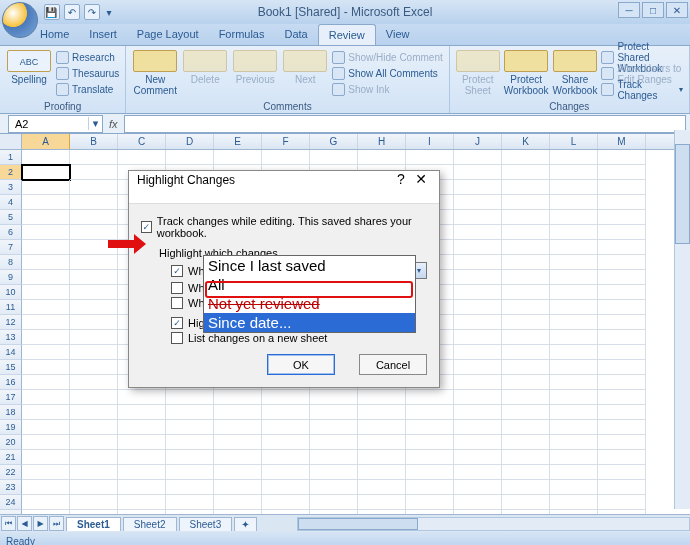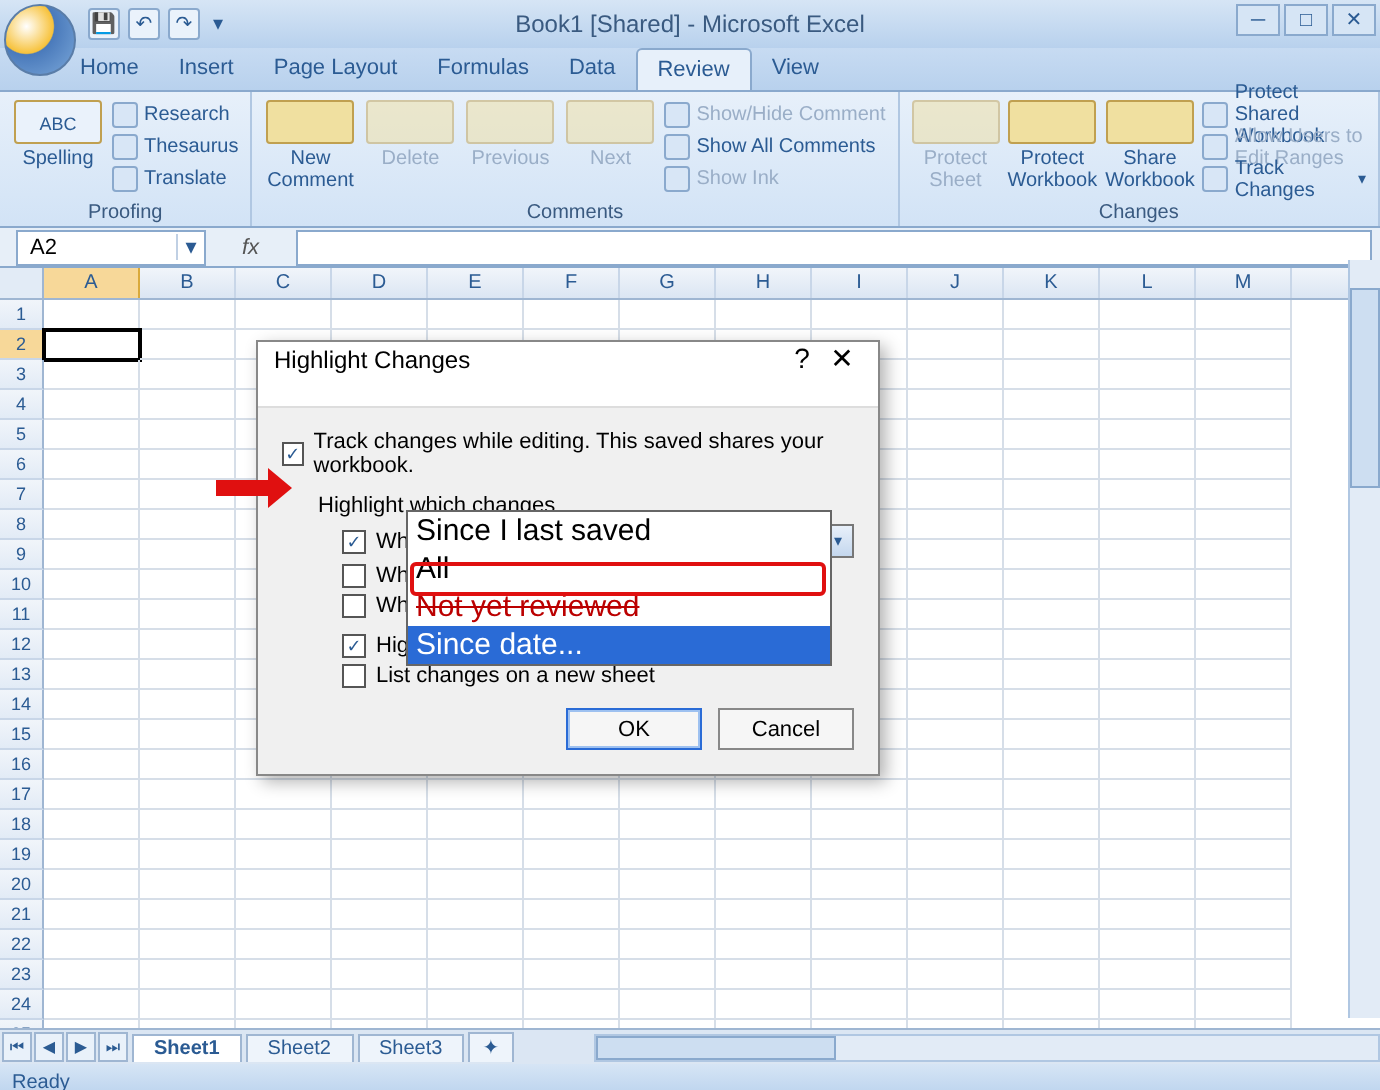--- a/index.html
+++ b/index.html
@@ -29,21 +29,21 @@
 .small-list { display: flex; flex-direction: column; gap: 1px; padding-top: 2px; }
 .small-item { display: flex; align-items: center; gap: 3px; color: #2b5b93; cursor: pointer; height: 15px; }
 .small-item.disabled { color: #9aaec7; }
 .mini-ico { width: 13px; height: 13px; background: #d8e6f6; border: 1px solid #8aa9cd; border-radius: 2px; flex-shrink: 0; }
 
 
 .fbar { height: 20px; background: #e7eff8; border-bottom: 1px solid #8aa9cd; display: flex; align-items: center; font-size: 11px; }
 .namebox { width: 95px; height: 18px; border: 1px solid #8aa9cd; background: #fff; margin-left: 8px; display: flex; align-items: center; }
 .namebox span { flex: 1; padding-left: 6px; }
 .dd { width: 14px; text-align: center; color: #2b5b93; border-left: 1px solid #c0d0e4; }
-.fx { margin: 0 18px; color: #555; font-style: italic; }
+.fx { margin: 0 6px; color: #555; font-style: italic; }
 .formula-input { flex: 1; height: 18px; border: 1px solid #8aa9cd; background: #fff; margin-right: 4px; }
 
 
 .grid-wrap { position: relative; height: 380px; overflow: hidden; background: #fff; }
 .colhdrs { height: 16px; display: flex; background: linear-gradient(#f1f5fa,#dbe6f3); border-bottom: 1px solid #9fb6d2; }
 .corner { width: 22px; border-right: 1px solid #9fb6d2; background: #e2ebf6; }
 .colhdr { width: 48px; border-right: 1px solid #c8d6e8; text-align: center; font-size: 10px; color: #2b5b93; line-height: 16px; }
 .colhdr.sel { background: #f7d899; border-color: #d9a93b; }
 .rows { }
 .row { height: 15px; display: flex; }
@@ -77,21 +77,21 @@
 .indent2 { margin-left: 30px; }
 .field-row { display: flex; align-items: center; gap: 5px; margin: 3px 0 3px 30px; }
 .combo { flex: 1; height: 17px; border: 1px solid #777; background: #fff; display: flex; position: relative; }
 .combo span { flex: 1; padding: 1px 4px; font-size: 11px; }
 .combo .cbtn { width: 15px; background: linear-gradient(#e8f0fa,#c4d7ee); border-left: 1px solid #777; text-align: center; font-size: 8px; line-height: 15px; color: #2b5b93; }
 .dropdown { position: absolute; left: 203px; top: 255px; width: 213px; border: 1px solid #666; background: #fff; font-size: 15px; z-index: 60; }
 .dropdown div { padding: 1px 4px; }
 .dropdown .rev { color: #b00; text-decoration: line-through; }
 .dropdown .hl { background: #2a6bd6; color: #fff; }
 .red-box { position: absolute; border: 2px solid #e01010; border-radius: 3px; pointer-events: none; z-index: 70; }
-.dlg-btns { display: flex; gap: 8px; justify-content: flex-end; margin-top: 10px; }
+.dlg-btns { display: flex; gap: 24px; justify-content: flex-end; margin-top: 10px; }
 .dlg-btn { width: 68px; height: 21px; border: 1px solid #888; background: #f6f6f6; font-size: 11px; cursor: pointer; }
 .dlg-btn.def { border: 1px solid #2a6bd6; box-shadow: 0 0 0 1px #9ec1f0 inset; }
 
 .arrow { position: absolute; left: 108px; top: 240px; z-index: 65; pointer-events: none; }
 .arrow-line { width: 28px; height: 8px; background: #e01010; }
 .arrow-head { width: 0; height: 0; border-left: 12px solid #e01010; border-top: 10px solid transparent; border-bottom: 10px solid transparent; position: absolute; left: 26px; top: -6px; }
 
 .vscroll { position: absolute; right: 0; top: 130px; width: 16px; bottom: 36px; background: #e2ebf6; border-left: 1px solid #b0c7e2; }
 .vthumb { position: absolute; top: 14px; width: 100%; height: 100px; background: #cddef1; border: 1px solid #8aa9cd; }
 </style>

